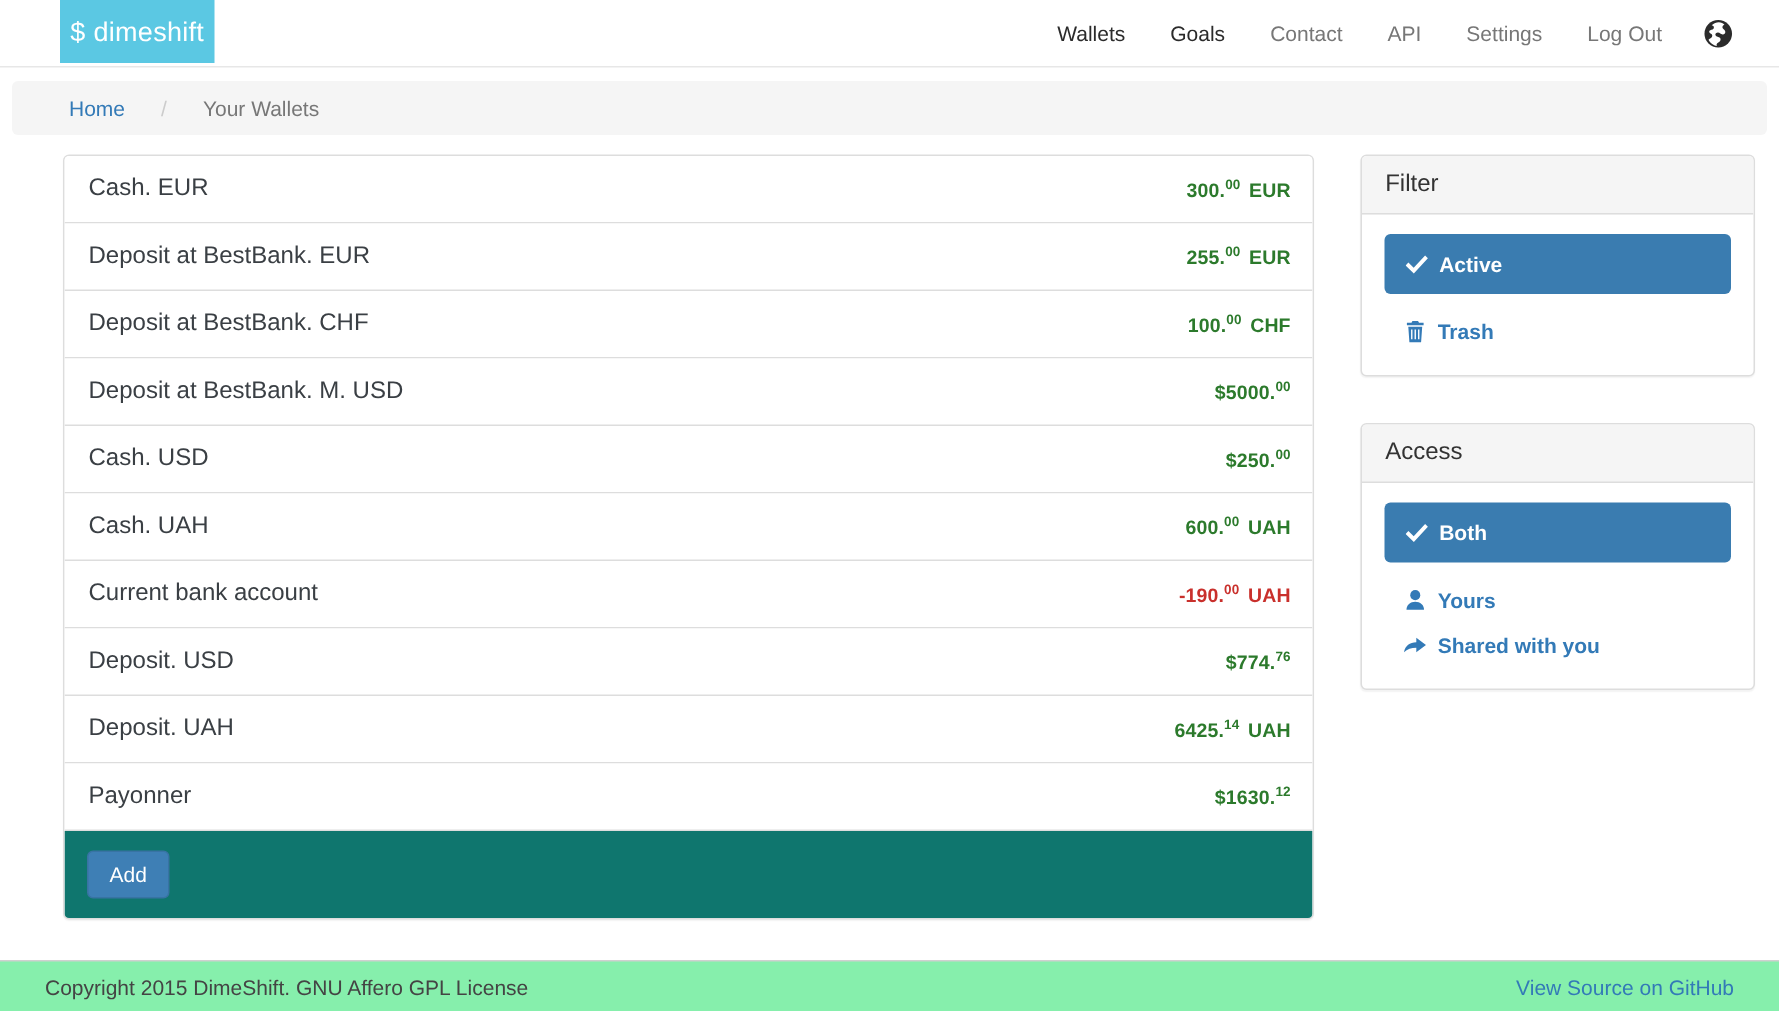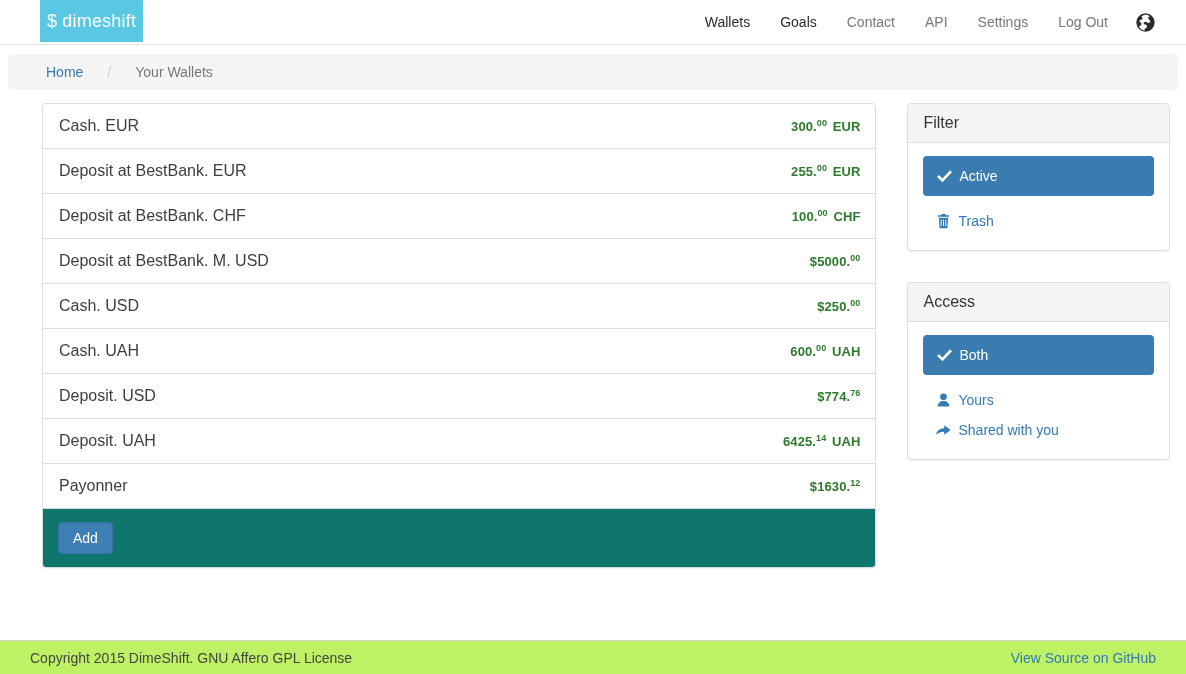--- a/index.html
+++ b/index.html
@@ -155,21 +155,21 @@
     margin-bottom: 31px;
     overflow: hidden;
   }
   .side-head {
     background: #f5f5f5;
     border-bottom: 1px solid #dddddd;
     padding: 10px 15px;
     font-size: 16px;
     color: #333333;
   }
-  .side-body { padding: 13px 15px 14px 15px; }
+  .side-body { padding: 13px 15px 14px 15px; font-weight: bold; }
   .filter-btn {
     background: #3a7cb0;
     color: #ffffff;
     border-radius: 4px;
     height: 40px;
     display: flex;
     align-items: center;
     padding-left: 14px;
     font-size: 14px;
     cursor: pointer;
@@ -191,21 +191,21 @@
     margin-right: 7px;
     width: 15px;
   }
 
   
   .footer {
     position: absolute;
     left: 0; bottom: 0;
     width: 1186px;
     height: 34px;
-    background: #bef264;
+    background: #86efac;
     border-top: 1px solid #d0d0d0;
     display: flex;
     align-items: center;
     padding: 0 30px;
     font-size: 14px;
     color: #444444;
   }
   .footer-link {
     margin-left: auto;
     color: #337ab7;
@@ -263,20 +263,24 @@
           </div>
           <div class="wallet-row">
             <div class="wallet-name">Cash. USD</div>
             <div class="wallet-amount"><span>$</span><span>250</span><span>.</span><sup>00</sup></div>
           </div>
           <div class="wallet-row">
             <div class="wallet-name">Cash. UAH</div>
             <div class="wallet-amount"><span></span><span>600</span><span>.</span><sup>00</sup> <span class="cur">UAH</span></div>
           </div>
           <div class="wallet-row">
+            <div class="wallet-name">Current bank account</div>
+            <div class="wallet-amount negative"><span></span><span>-190</span><span>.</span><sup>00</sup> <span class="cur">UAH</span></div>
+          </div>
+          <div class="wallet-row">
             <div class="wallet-name">Deposit. USD</div>
             <div class="wallet-amount"><span>$</span><span>774</span><span>.</span><sup>76</sup></div>
           </div>
           <div class="wallet-row">
             <div class="wallet-name">Deposit. UAH</div>
             <div class="wallet-amount"><span></span><span>6425</span><span>.</span><sup>14</sup> <span class="cur">UAH</span></div>
           </div>
           <div class="wallet-row">
             <div class="wallet-name">Payonner</div>
             <div class="wallet-amount"><span>$</span><span>1630</span><span>.</span><sup>12</sup></div>

